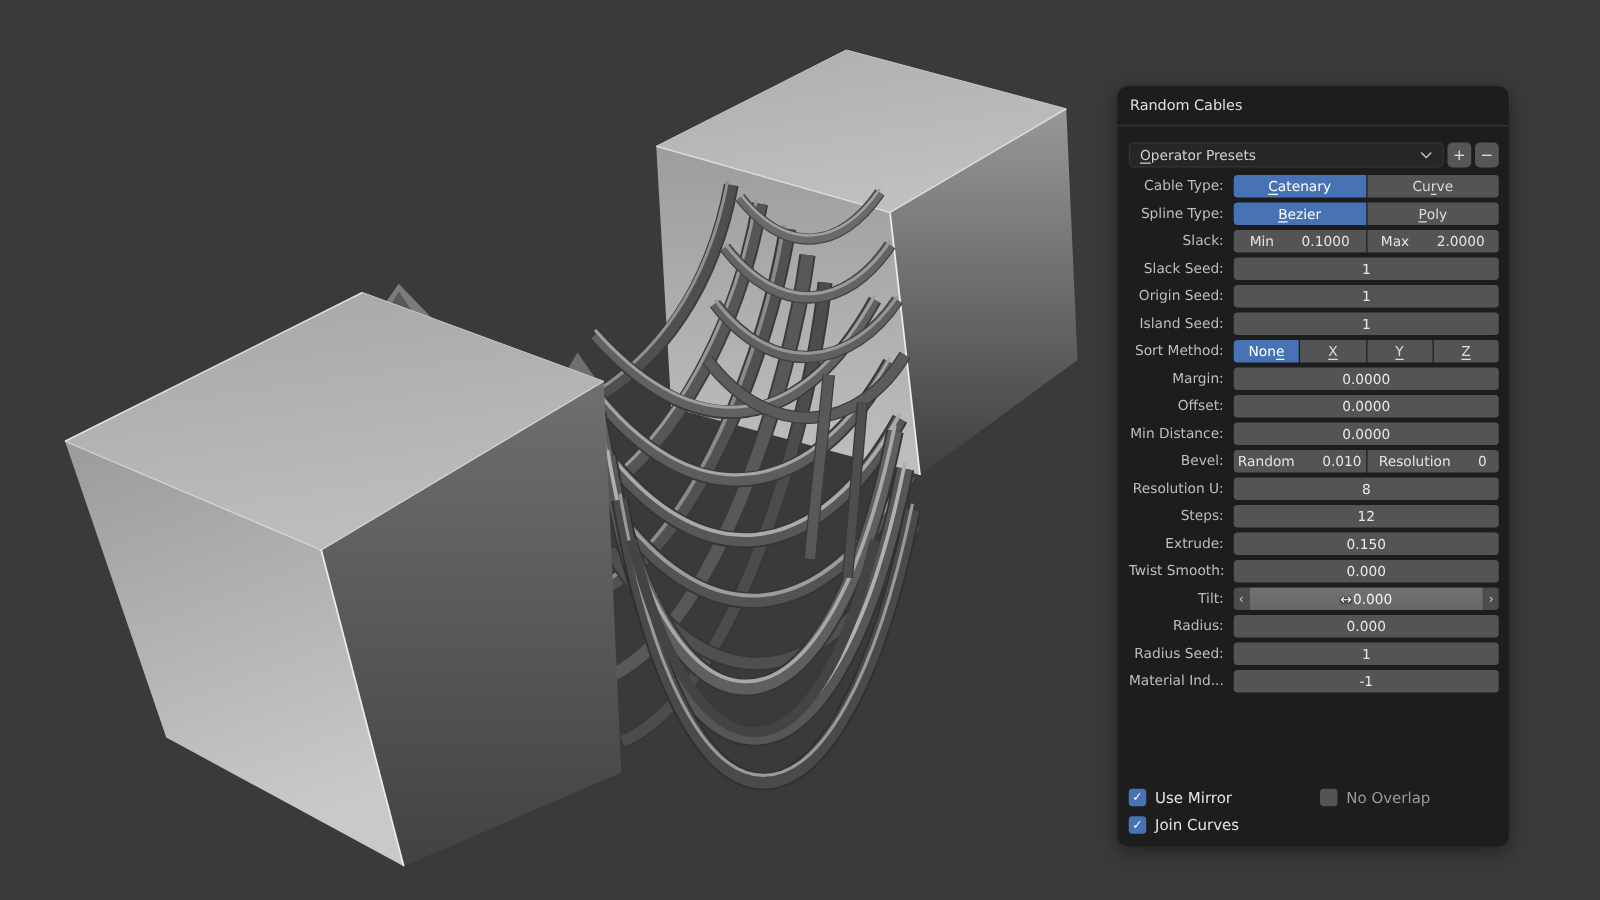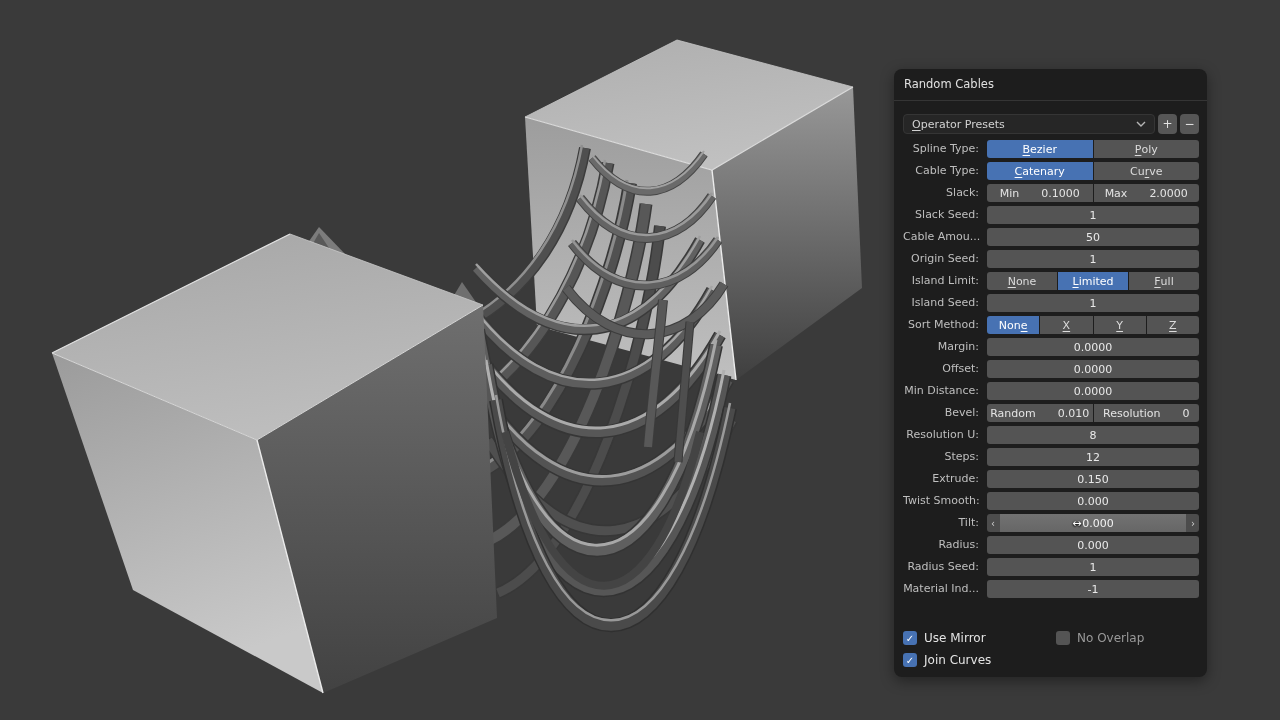--- a/index.html
+++ b/index.html
@@ -191,54 +191,54 @@
         <svg class="chev" width="10" height="6" viewBox="0 0 10 6">
           <polyline points="1,1 5,5 9,1" fill="none" stroke="#b5b5b5" stroke-width="1.4"></polyline>
         </svg>
       </div>
       <div class="btn-sq">+</div>
       <div class="btn-sq">−</div>
     </div>
 
     <div class="rows">
         <div class="row">
-          <div class="row-label">Spline Type:</div>
-          <div class="row-field">
-            <div class="seg">
-              <div class="seg-btn sel">
-                <span></span>
-                <span class="hot">B</span>
-                <span>ezier</span>
-              </div>
-              <div class="seg-btn">
-                <span></span>
-                <span class="hot">P</span>
-                <span>oly</span>
-              </div>
-            </div>
-          </div>
-        </div>
-        <div class="row">
           <div class="row-label">Cable Type:</div>
           <div class="row-field">
             <div class="seg">
               <div class="seg-btn sel">
                 <span></span>
                 <span class="hot">C</span>
                 <span>atenary</span>
               </div>
               <div class="seg-btn">
                 <span>Cu</span>
                 <span class="hot">r</span>
                 <span>ve</span>
               </div>
             </div>
           </div>
         </div>
         <div class="row">
+          <div class="row-label">Spline Type:</div>
+          <div class="row-field">
+            <div class="seg">
+              <div class="seg-btn sel">
+                <span></span>
+                <span class="hot">B</span>
+                <span>ezier</span>
+              </div>
+              <div class="seg-btn">
+                <span></span>
+                <span class="hot">P</span>
+                <span>oly</span>
+              </div>
+            </div>
+          </div>
+        </div>
+        <div class="row">
           <div class="row-label">Slack:</div>
           <div class="row-field">
             <div class="seg">
               <div class="seg-btn pair-cell">
                 <span>Min</span>
                 <span>0.1000</span>
               </div>
               <div class="seg-btn pair-cell">
                 <span>Max</span>
                 <span>2.0000</span>
@@ -246,51 +246,23 @@
             </div>
           </div>
         </div>
         <div class="row">
           <div class="row-label">Slack Seed:</div>
           <div class="row-field">
             <div class="value-field">1</div>
           </div>
         </div>
         <div class="row">
-          <div class="row-label">Cable Amou...</div>
-          <div class="row-field">
-            <div class="value-field">50</div>
-          </div>
-        </div>
-        <div class="row">
           <div class="row-label">Origin Seed:</div>
           <div class="row-field">
             <div class="value-field">1</div>
-          </div>
-        </div>
-        <div class="row">
-          <div class="row-label">Island Limit:</div>
-          <div class="row-field">
-            <div class="seg">
-              <div class="seg-btn">
-                <span></span>
-                <span class="hot">N</span>
-                <span>one</span>
-              </div>
-              <div class="seg-btn sel">
-                <span></span>
-                <span class="hot">L</span>
-                <span>imited</span>
-              </div>
-              <div class="seg-btn">
-                <span></span>
-                <span class="hot">F</span>
-                <span>ull</span>
-              </div>
-            </div>
           </div>
         </div>
         <div class="row">
           <div class="row-label">Island Seed:</div>
           <div class="row-field">
             <div class="value-field">1</div>
           </div>
         </div>
         <div class="row">
           <div class="row-label">Sort Method:</div>

